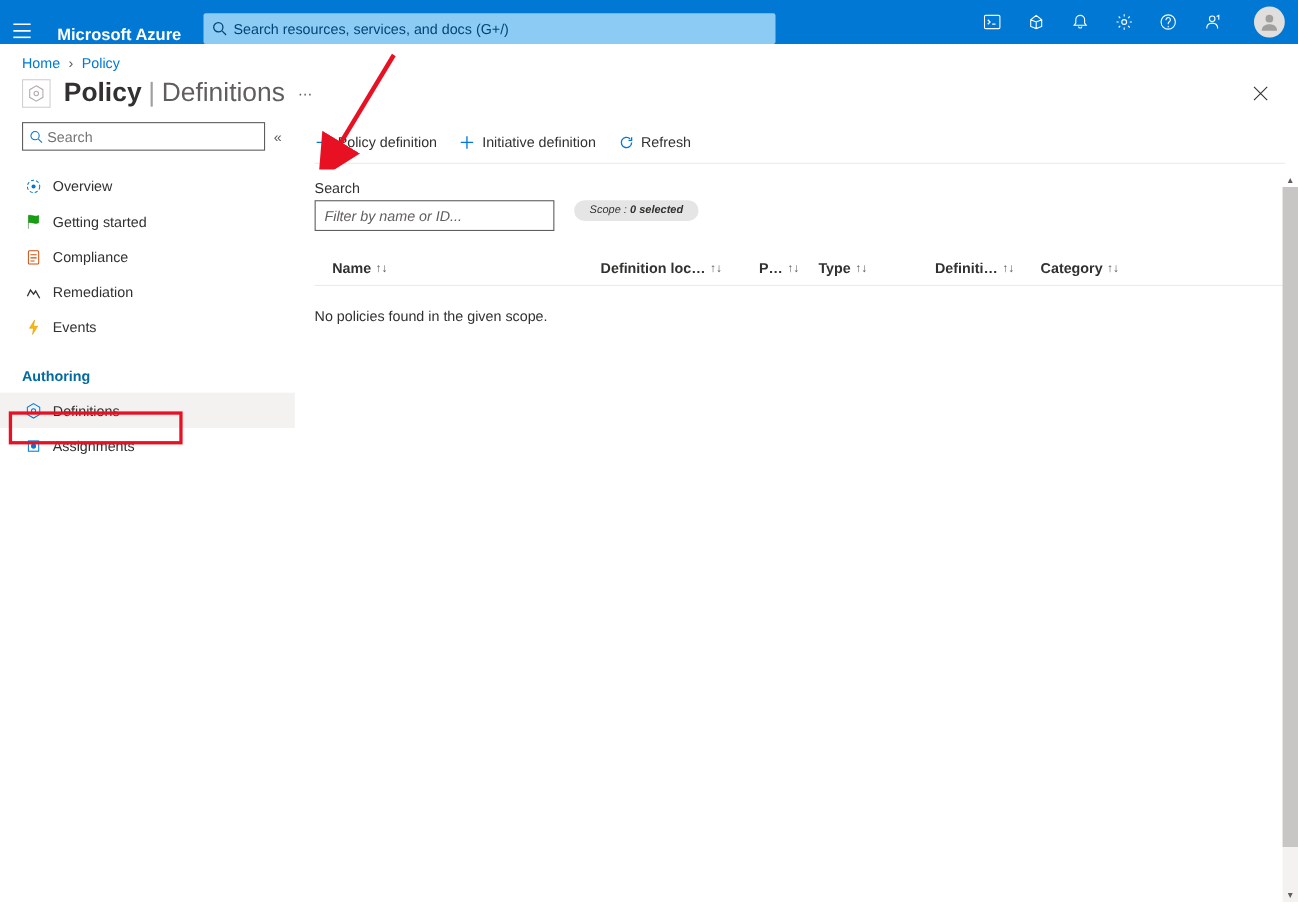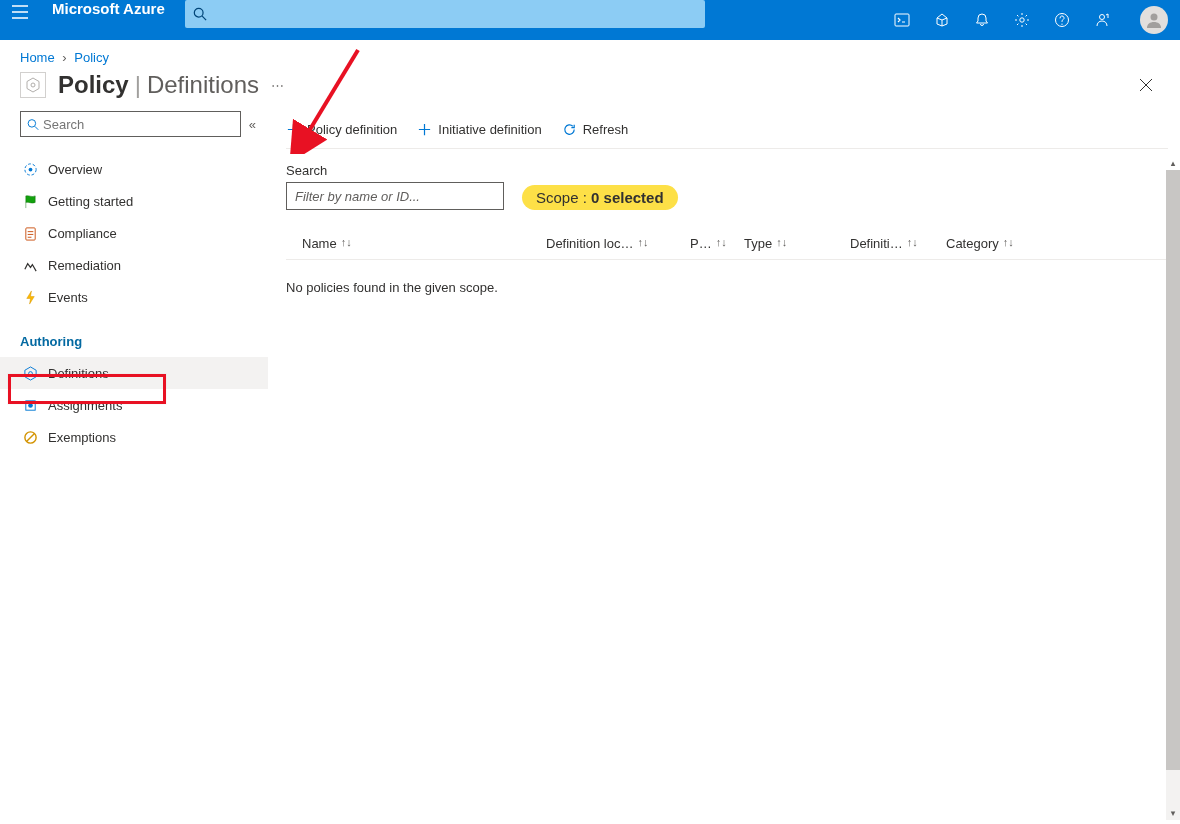--- a/index.html
+++ b/index.html
@@ -13,21 +13,21 @@
     overflow: hidden;
     position: relative;
   }
 
   
   .topbar {
     height: 40px;
     background: #0078d4;
     color: #ffffff;
     display: flex;
-    align-items: flex-start;
+    align-items: flex-end;
     padding: 0 8px;
     gap: 8px;
   }
   .hamburger { width: 24px; height: 24px; display:flex; align-items:center; justify-content:center; cursor:pointer; }
   .brand { font-size: 15px; font-weight: 600; padding: 0 12px; }
   .searchbox {
     flex: 0 0 520px;
     height: 28px;
     background: #8cccf4;
     border-radius: 2px;
@@ -116,39 +116,39 @@
     border-left: none;
   }
   .toolbar {
     display:flex; align-items:center; gap:20px; height:38px;
     border-bottom: 1px solid #edebe9;
   }
   .toolbar-btn { display:flex; align-items:center; gap:6px; color:#323130; cursor:pointer; }
   .toolbar-btn .plus, .toolbar-btn .refresh-ic { color:#0078d4; }
 
   .search-label { margin-top:14px; font-size:13px; color:#323130; }
-  .filter-row { display:flex; align-items:flex-end; gap:18px; margin-top:4px; }
+  .filter-row { display:flex; align-items:flex-start; gap:18px; margin-top:4px; }
   .filter-input {
     width: 218px; height:28px; border:1px solid #605e5c;
     padding:0 8px; font-size:13px; font-style:italic; color:#605e5c;
   }
   .filter-input::placeholder { color:#605e5c; font-style:italic; }
   .pill {
-    background:#fde047; color:#323130; border-radius:14px;
-    padding: 4px 14px; font-size:15px; cursor:pointer;
+    background:#e5e5e5; color:#323130; border-radius:14px;
+    padding: 4px 14px; font-size:10px; cursor:pointer;font-style:italic;
   }
   .pill b { font-weight:600; }
   .pill-row { display:flex; gap:16px; margin-top:14px; }
 
   .table-head {
     display:flex; align-items:center; margin-top:26px;
     border-bottom: 1px solid #edebe9; padding-bottom:8px;
     gap: 10px;
   }
-  .th { font-weight:400; display:flex; align-items:flex-start; gap:4px; cursor:pointer; white-space:nowrap; }
+  .th { font-weight:700; display:flex; align-items:center; gap:4px; cursor:pointer; white-space:nowrap; }
   .th-name { width: 250px; padding-left: 16px; }
   .th-loc { width: 134px; }
   .th-p { width: 44px; }
   .th-type { width: 80px; }
   .th-def { width: 86px; margin-left: 16px; }
   .th-cat { width: 100px; }
   .sort-ic { color:#605e5c; font-size:11px; }
 
   .empty-msg { margin-top: 20px; color:#323130; }
 
@@ -183,20 +183,21 @@
     <svg width="16" height="14" viewBox="0 0 16 14">
         <path d="M0 1h16M0 7h16M0 13h16" stroke="#fff" stroke-width="1.5"></path>
       </svg>
   </div>
   <div class="brand">Microsoft Azure</div>
   <div class="searchbox">
     <svg width="14" height="14" viewBox="0 0 16 16">
         <circle cx="6.5" cy="6.5" r="5" stroke="#004578" stroke-width="1.4" fill="none"></circle>
         <line x1="10.5" y1="10.5" x2="15" y2="15" stroke="#004578" stroke-width="1.4"></line>
       </svg>
+    <input type="text" placeholder="Search resources, services, and docs (G+/)" style="">
   </div>
   <div class="topbar-icons">
     <div class="topbar-icon">
       <svg width="16" height="16" viewBox="0 0 16 16">
           <rect x="1" y="2" width="14" height="12" rx="1" stroke="#fff" fill="none"></rect>
           <path d="M4 6l2 2-2 2M8 10h3" stroke="#fff" stroke-width="1.2" fill="none"></path>
         </svg>
     </div>
     <div class="topbar-icon">
       <svg width="16" height="16" viewBox="0 0 16 16">
@@ -331,29 +332,20 @@
       </div>
       <div class="nav-item">
         <span class="icon">
             <svg width="15" height="15" viewBox="0 0 16 16">
               <rect x="3" y="3" width="10" height="10" stroke="#0078d4" fill="none"></rect>
               <circle cx="8" cy="8" r="2.5" fill="#0078d4"></circle>
             </svg>
           </span>
         <span>Assignments</span>
       </div>
-      <div class="nav-item">
-        <span class="icon">
-            <svg width="15" height="15" viewBox="0 0 16 16">
-              <circle cx="8" cy="8" r="6" stroke="#d39300" fill="none" stroke-width="1.5"></circle>
-              <line x1="4" y1="12" x2="12" y2="4" stroke="#d39300" stroke-width="1.5"></line>
-            </svg>
-          </span>
-        <span>Exemptions</span>
-      </div>
     </div>
   </div>
 
   <div class="main">
     <div class="toolbar">
       <div class="toolbar-btn">
         <span class="plus">
             <svg width="15" height="15" viewBox="0 0 16 16">
               <path d="M8 2v12M2 8h12" stroke="#0078d4" stroke-width="1.3"></path>
             </svg>

